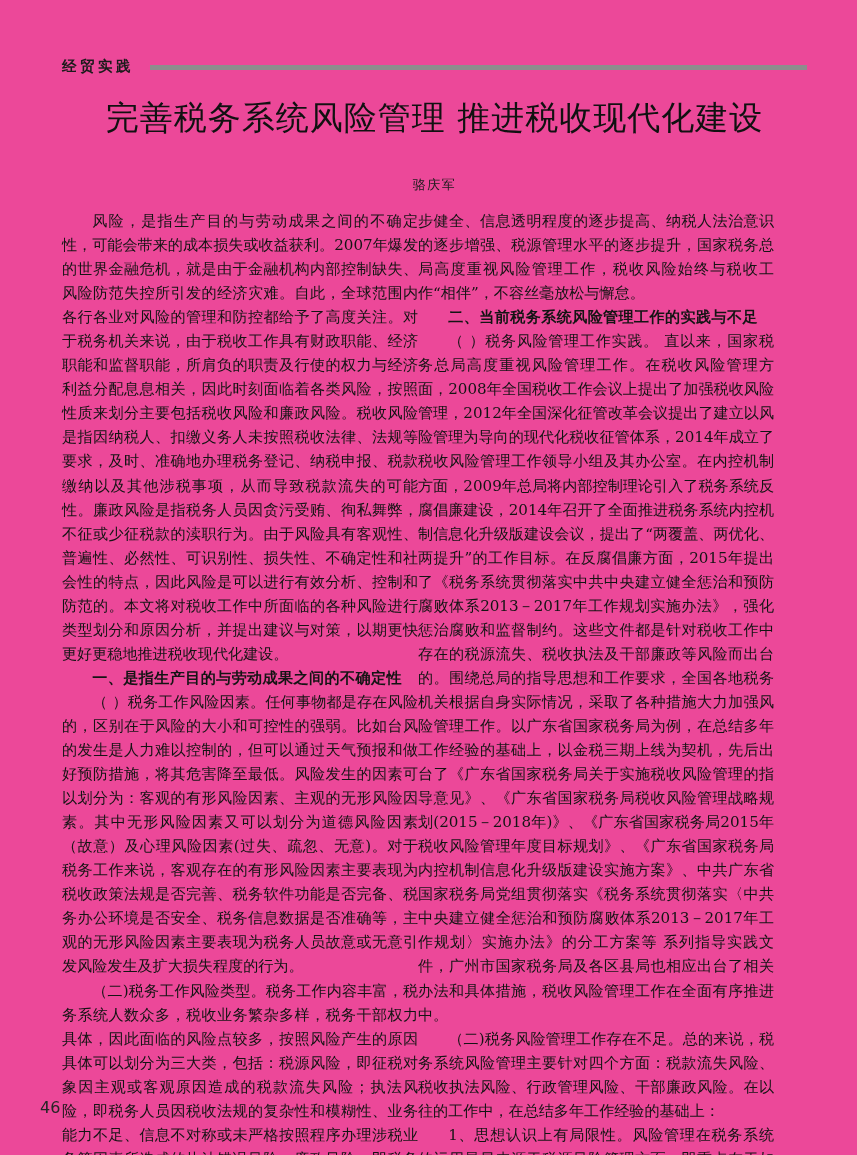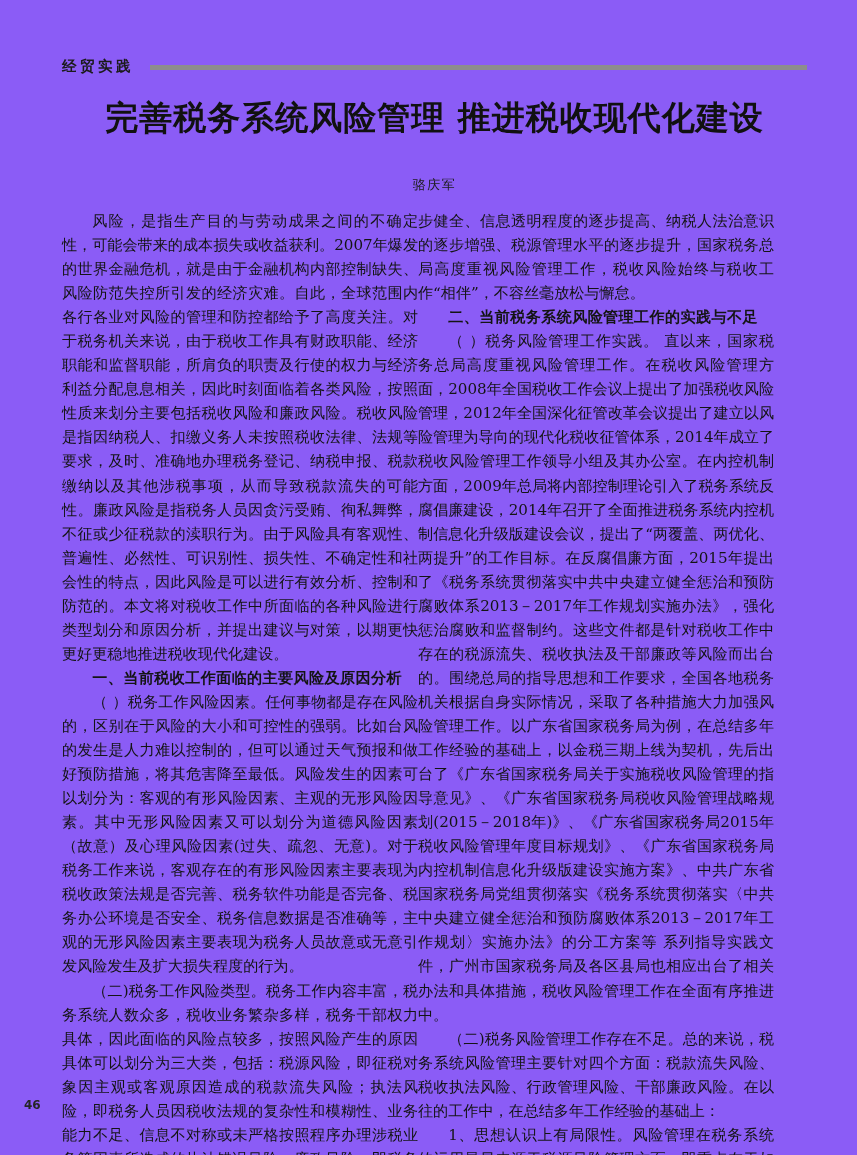--- a/index.html
+++ b/index.html
@@ -14,21 +14,21 @@
     color: #1a1a1a;
     position: relative;
     overflow: hidden;
   }
 
   .page {
     position: absolute;
     top: 0; left: 0;
     width: 857px;
     height: 1155px;
-    background: #8b5cf6;
+    background: #ec4899;
   }
 
   
   .running-head {
     position: absolute;
     top: 54px;
     left: 62px;
     width: 745px;
     height: 24px;
     display: flex;
@@ -53,21 +53,21 @@
   
   .title-block {
     position: absolute;
     top: 96px;
     left: 62px;
     width: 745px;
     text-align: center;
   }
   .article-title {
     font-family: "DejaVu Serif", "Liberation Serif", serif;
-    font-weight: bold;
+    font-weight: normal;
     font-size: 33px;
     line-height: 44px;
     letter-spacing: 1px;
     color: #111;
     margin: 0;
     white-space: nowrap;
   }
   .article-author {
     margin-top: 36px;
     font-family: Liberation Serif, serif;
@@ -106,25 +106,25 @@
   .para.heading {
     font-weight: bold;
     text-indent: 2em;
     text-align: left;
     letter-spacing: 0.4px;
   }
 
   
   .folio {
     position: absolute;
-    left: 24px;
+    left: 40px;
     top: 1098px;
     font-family: "DejaVu Sans", "Liberation Sans", sans-serif;
-    font-size: 12px;
-    font-weight: bold;
+    font-size: 16px;
+    font-weight: normal;
     color: #262626;
   }
 </style>
 </head>
 <body>
 
 <div class="page">
 
   <div class="running-head">
     <span class="running-head-label">经贸实践</span>
@@ -133,21 +133,21 @@
 
   <div class="title-block">
     <h1 class="article-title">完善税务系统风险管理 推进税收现代化建设</h1>
     <div class="article-author">骆庆军</div>
   </div>
 
   <div class="body-columns">
 
     <div class="column col-left">
       <p class="para indent">风险，是指生产目的与劳动成果之间的不确定性，可能会带来的成本损失或收益获利。2007年爆发的世界金融危机，就是由于金融机构内部控制缺失、风险防范失控所引发的经济灾难。自此，全球范围内各行各业对风险的管理和防控都给予了高度关注。对于税务机关来说，由于税收工作具有财政职能、经济职能和监督职能，所肩负的职责及行使的权力与经济利益分配息息相关，因此时刻面临着各类风险，按照性质来划分主要包括税收风险和廉政风险。税收风险是指因纳税人、扣缴义务人未按照税收法律、法规等要求，及时、准确地办理税务登记、纳税申报、税款缴纳以及其他涉税事项，从而导致税款流失的可能性。廉政风险是指税务人员因贪污受贿、徇私舞弊，不征或少征税款的渎职行为。由于风险具有客观性、普遍性、必然性、可识别性、损失性、不确定性和社会性的特点，因此风险是可以进行有效分析、控制和防范的。本文将对税收工作中所面临的各种风险进行类型划分和原因分析，并提出建议与对策，以期更快更好更稳地推进税收现代化建设。</p>
-      <p class="para heading">一、当前税收工作面临的主要风险及原因分析</p>
+      <p class="para heading">一、是指生产目的与劳动成果之间的不确定性</p>
       <p class="para indent">（ ）税务工作风险因素。任何事物都是存在风险的，区别在于风险的大小和可控性的强弱。比如台风的发生是人力难以控制的，但可以通过天气预报和做好预防措施，将其危害降至最低。风险发生的因素可以划分为：客观的有形风险因素、主观的无形风险因素。其中无形风险因素又可以划分为道德风险因素（故意）及心理风险因素(过失、疏忽、无意)。对于税务工作来说，客观存在的有形风险因素主要表现为税收政策法规是否完善、税务软件功能是否完备、税务办公环境是否安全、税务信息数据是否准确等，主观的无形风险因素主要表现为税务人员故意或无意引发风险发生及扩大损失程度的行为。</p>
       <p class="para indent">（二)税务工作风险类型。税务工作内容丰富，税务系统人数众多，税收业务繁杂多样，税务干部权力具体，因此面临的风险点较多，按照风险产生的原因具体可以划分为三大类，包括：税源风险，即征税对象因主观或客观原因造成的税款流失风险；执法风险，即税务人员因税收法规的复杂性和模糊性、业务能力不足、信息不对称或未严格按照程序办理涉税业务等因素所造成的执法错误风险；廉政风险，即税务人员因收受征税对象的财物，利用职务便利不依法办理涉税事项所造成的渎职风险等。这些风险点不论是在实际工作中还是众多案例分析来看，都不是孤立存在的，具有复杂性、交叉性，防控的压力和难度较大。</p>
 
     </div>
 
     <div class="column col-right">
       <p class="para">步健全、信息透明程度的逐步提高、纳税人法治意识的逐步增强、税源管理水平的逐步提升，国家税务总局高度重视风险管理工作，税收风险始终与税收工作“相伴”，不容丝毫放松与懈怠。</p>
       <p class="para heading">二、当前税务系统风险管理工作的实践与不足</p>
       <p class="para indent">（ ）税务风险管理工作实践。 直以来，国家税务总局高度重视风险管理工作。在税收风险管理方面，2008年全国税收工作会议上提出了加强税收风险管理，2012年全国深化征管改革会议提出了建立以风险管理为导向的现代化税收征管体系，2014年成立了税收风险管理工作领导小组及其办公室。在内控机制方面，2009年总局将内部控制理论引入了税务系统反腐倡廉建设，2014年召开了全面推进税务系统内控机制信息化升级版建设会议，提出了“两覆盖、两优化、两提升”的工作目标。在反腐倡廉方面，2015年提出了《税务系统贯彻落实中共中央建立健全惩治和预防腐败体系2013－2017年工作规划实施办法》，强化惩治腐败和监督制约。这些文件都是针对税收工作中存在的税源流失、税收执法及干部廉政等风险而出台的。围绕总局的指导思想和工作要求，全国各地税务机关根据自身实际情况，采取了各种措施大力加强风险管理工作。以广东省国家税务局为例，在总结多年工作经验的基础上，以金税三期上线为契机，先后出台了《广东省国家税务局关于实施税收风险管理的指导意见》、《广东省国家税务局税收风险管理战略规划(2015－2018年)》、《广东省国家税务局2015年税收风险管理年度目标规划》、《广东省国家税务局内控机制信息化升级版建设实施方案》、中共广东省国家税务局党组贯彻落实《税务系统贯彻落实〈中共中央建立健全惩治和预防腐败体系2013－2017年工作规划〉实施办法》的分工方案等 系列指导实践文件，广州市国家税务局及各区县局也相应出台了相关办法和具体措施，税收风险管理工作在全面有序推进中。</p>
       <p class="para indent">（二)税务风险管理工作存在不足。总的来说，税务系统风险管理主要针对四个方面：税款流失风险、税收执法风险、行政管理风险、干部廉政风险。在以往的工作中，在总结多年工作经验的基础上：</p>

